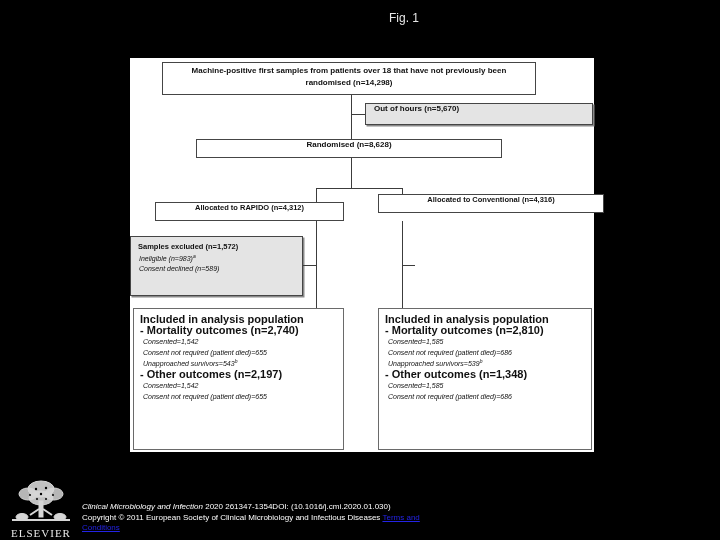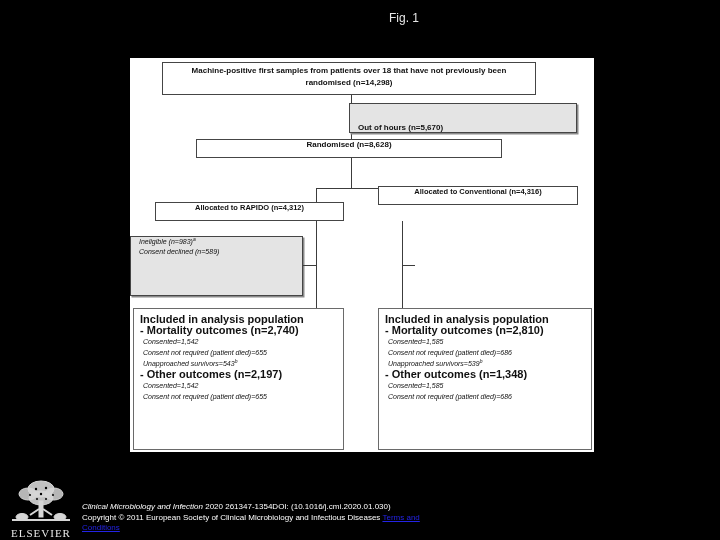--- a/index.html
+++ b/index.html
@@ -41,44 +41,45 @@
   <div class="panel">
 
     <div class="fbox center" style="left:32px;top:4px;width:374px;height:33px;">
       <div class="bigbox-head">Machine-positive first samples from patients over 18 that have not previously been randomised (n=14,298)</div>
     </div>
 
     <div class="line vline" style="left:221px;top:37px;height:44px;"></div>
 
     <div class="line hline" style="left:221px;top:56px;width:14px;"></div>
 
-    <div class="fbox gray" style="left:219px;top:45px;width:228px;height:30px;display:flex;align-items:flex-end;">
+    <div class="fbox gray" style="left:235px;top:45px;width:228px;height:22px;display:flex;align-items:flex-start;">
       <span class="bold" style="font-size:8px;padding-left:8px;">Out of hours (n=5,670)</span>
     </div>
 
     <div class="fbox center" style="left:66px;top:81px;width:306px;height:19px;">
       <span class="bold" style="font-size:8px;">Randomised (n=8,628)</span>
     </div>
 
     <div class="line vline" style="left:221px;top:100px;height:30px;"></div>
     <div class="line hline" style="left:186px;top:130px;width:87px;"></div>
     <div class="line vline" style="left:186px;top:130px;height:14px;"></div>
     <div class="line vline" style="left:272px;top:130px;height:14px;"></div>
 
     <div class="fbox center" style="left:25px;top:144px;width:189px;height:19px;">
       <span class="bold" style="font-size:7.5px;">Allocated to RAPIDO (n=4,312)</span>
     </div>
-    <div class="fbox center" style="left:248px;top:128px;width:200px;height:19px;">
+    <div class="fbox center" style="left:248px;top:136px;width:226px;height:19px;">
       <span class="bold" style="font-size:7.5px;">Allocated to Conventional (n=4,316)</span>
     </div>
 
     <div class="line vline" style="left:186px;top:163px;height:87px;"></div>
     <div class="line vline" style="left:272px;top:163px;height:87px;"></div>
 
     <div class="fbox gray" style="left:0px;top:178px;width:173px;height:60px;">
+      <div class="excl-head">Samples excluded (n=1,572)</div>
       <div class="excl-sub"><span>Ineligible (n=983)</span><sup>a</sup></div>
       <div class="excl-sub">Consent declined (n=589)</div>
     </div>
     <div class="line hline" style="left:173px;top:207px;width:13px;"></div>
 
     <div class="line hline" style="left:272px;top:207px;width:13px;"></div>
 
     <div class="fbox" style="left:3px;top:250px;width:211px;height:142px;border-color:#6a6a6a;">
       <div class="ana-line-b ana-pad">Included in analysis population</div>
       <div class="ana-line-b">- Mortality outcomes (n=2,740)</div>

